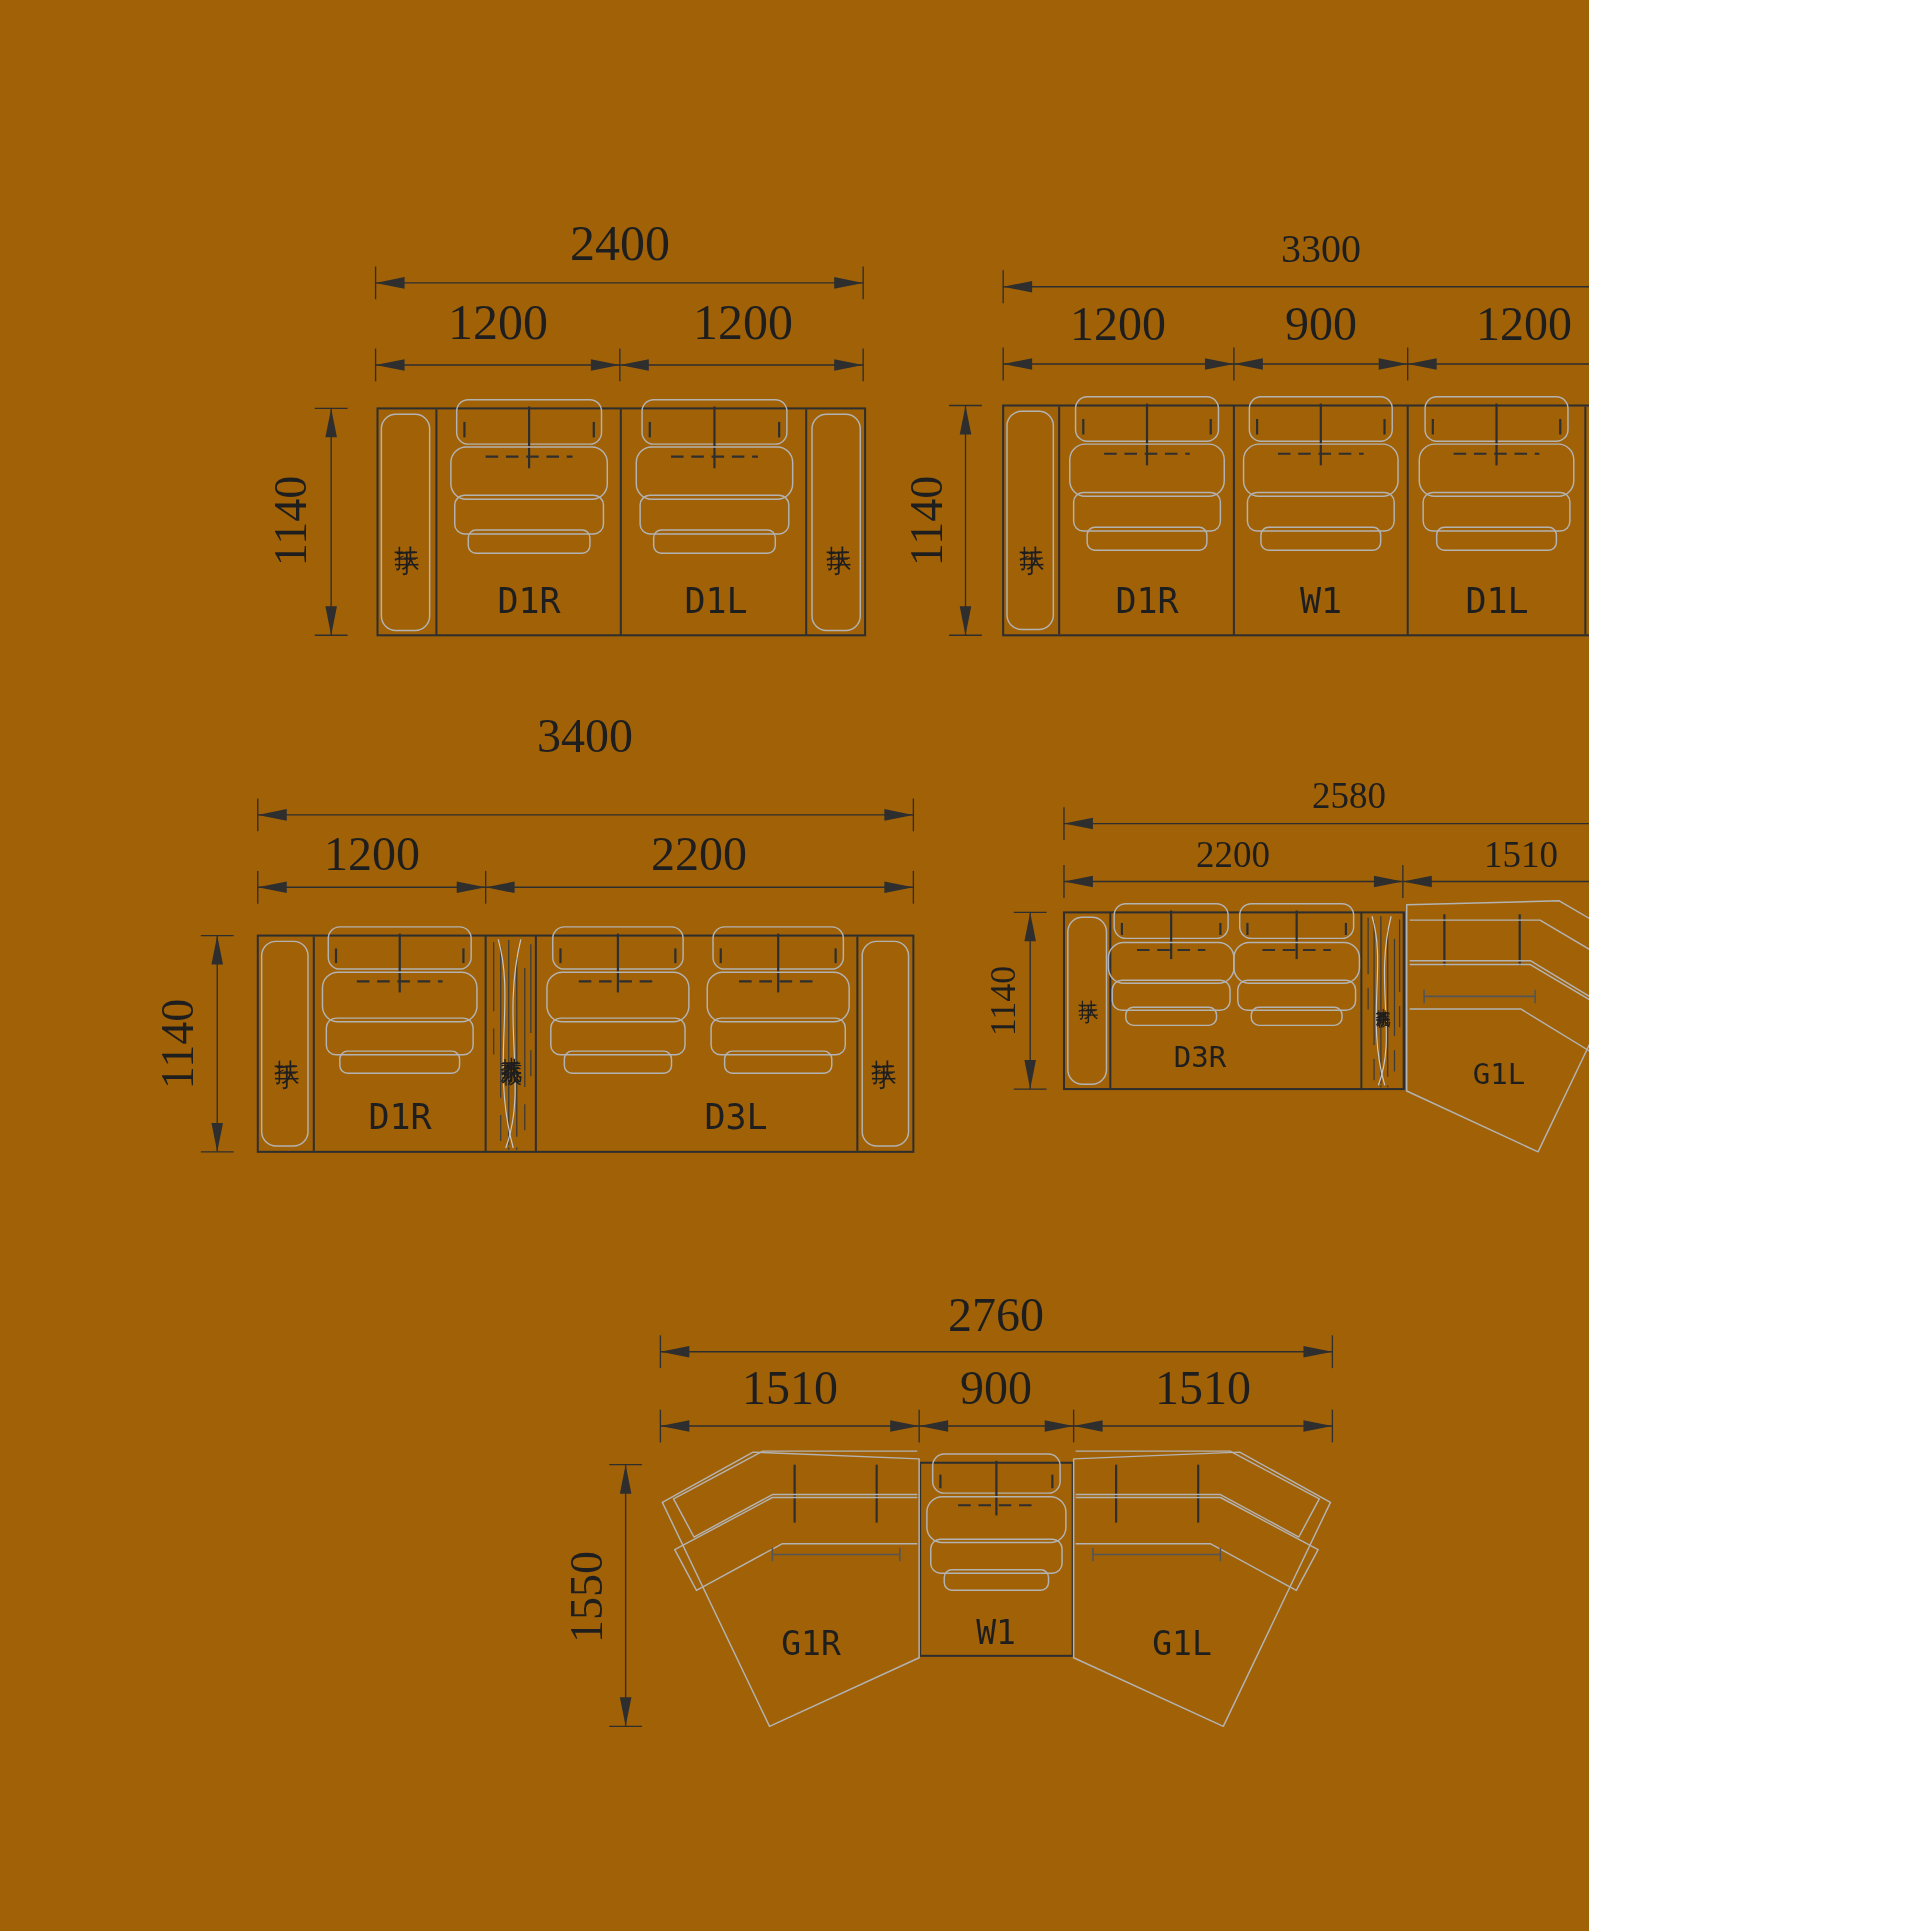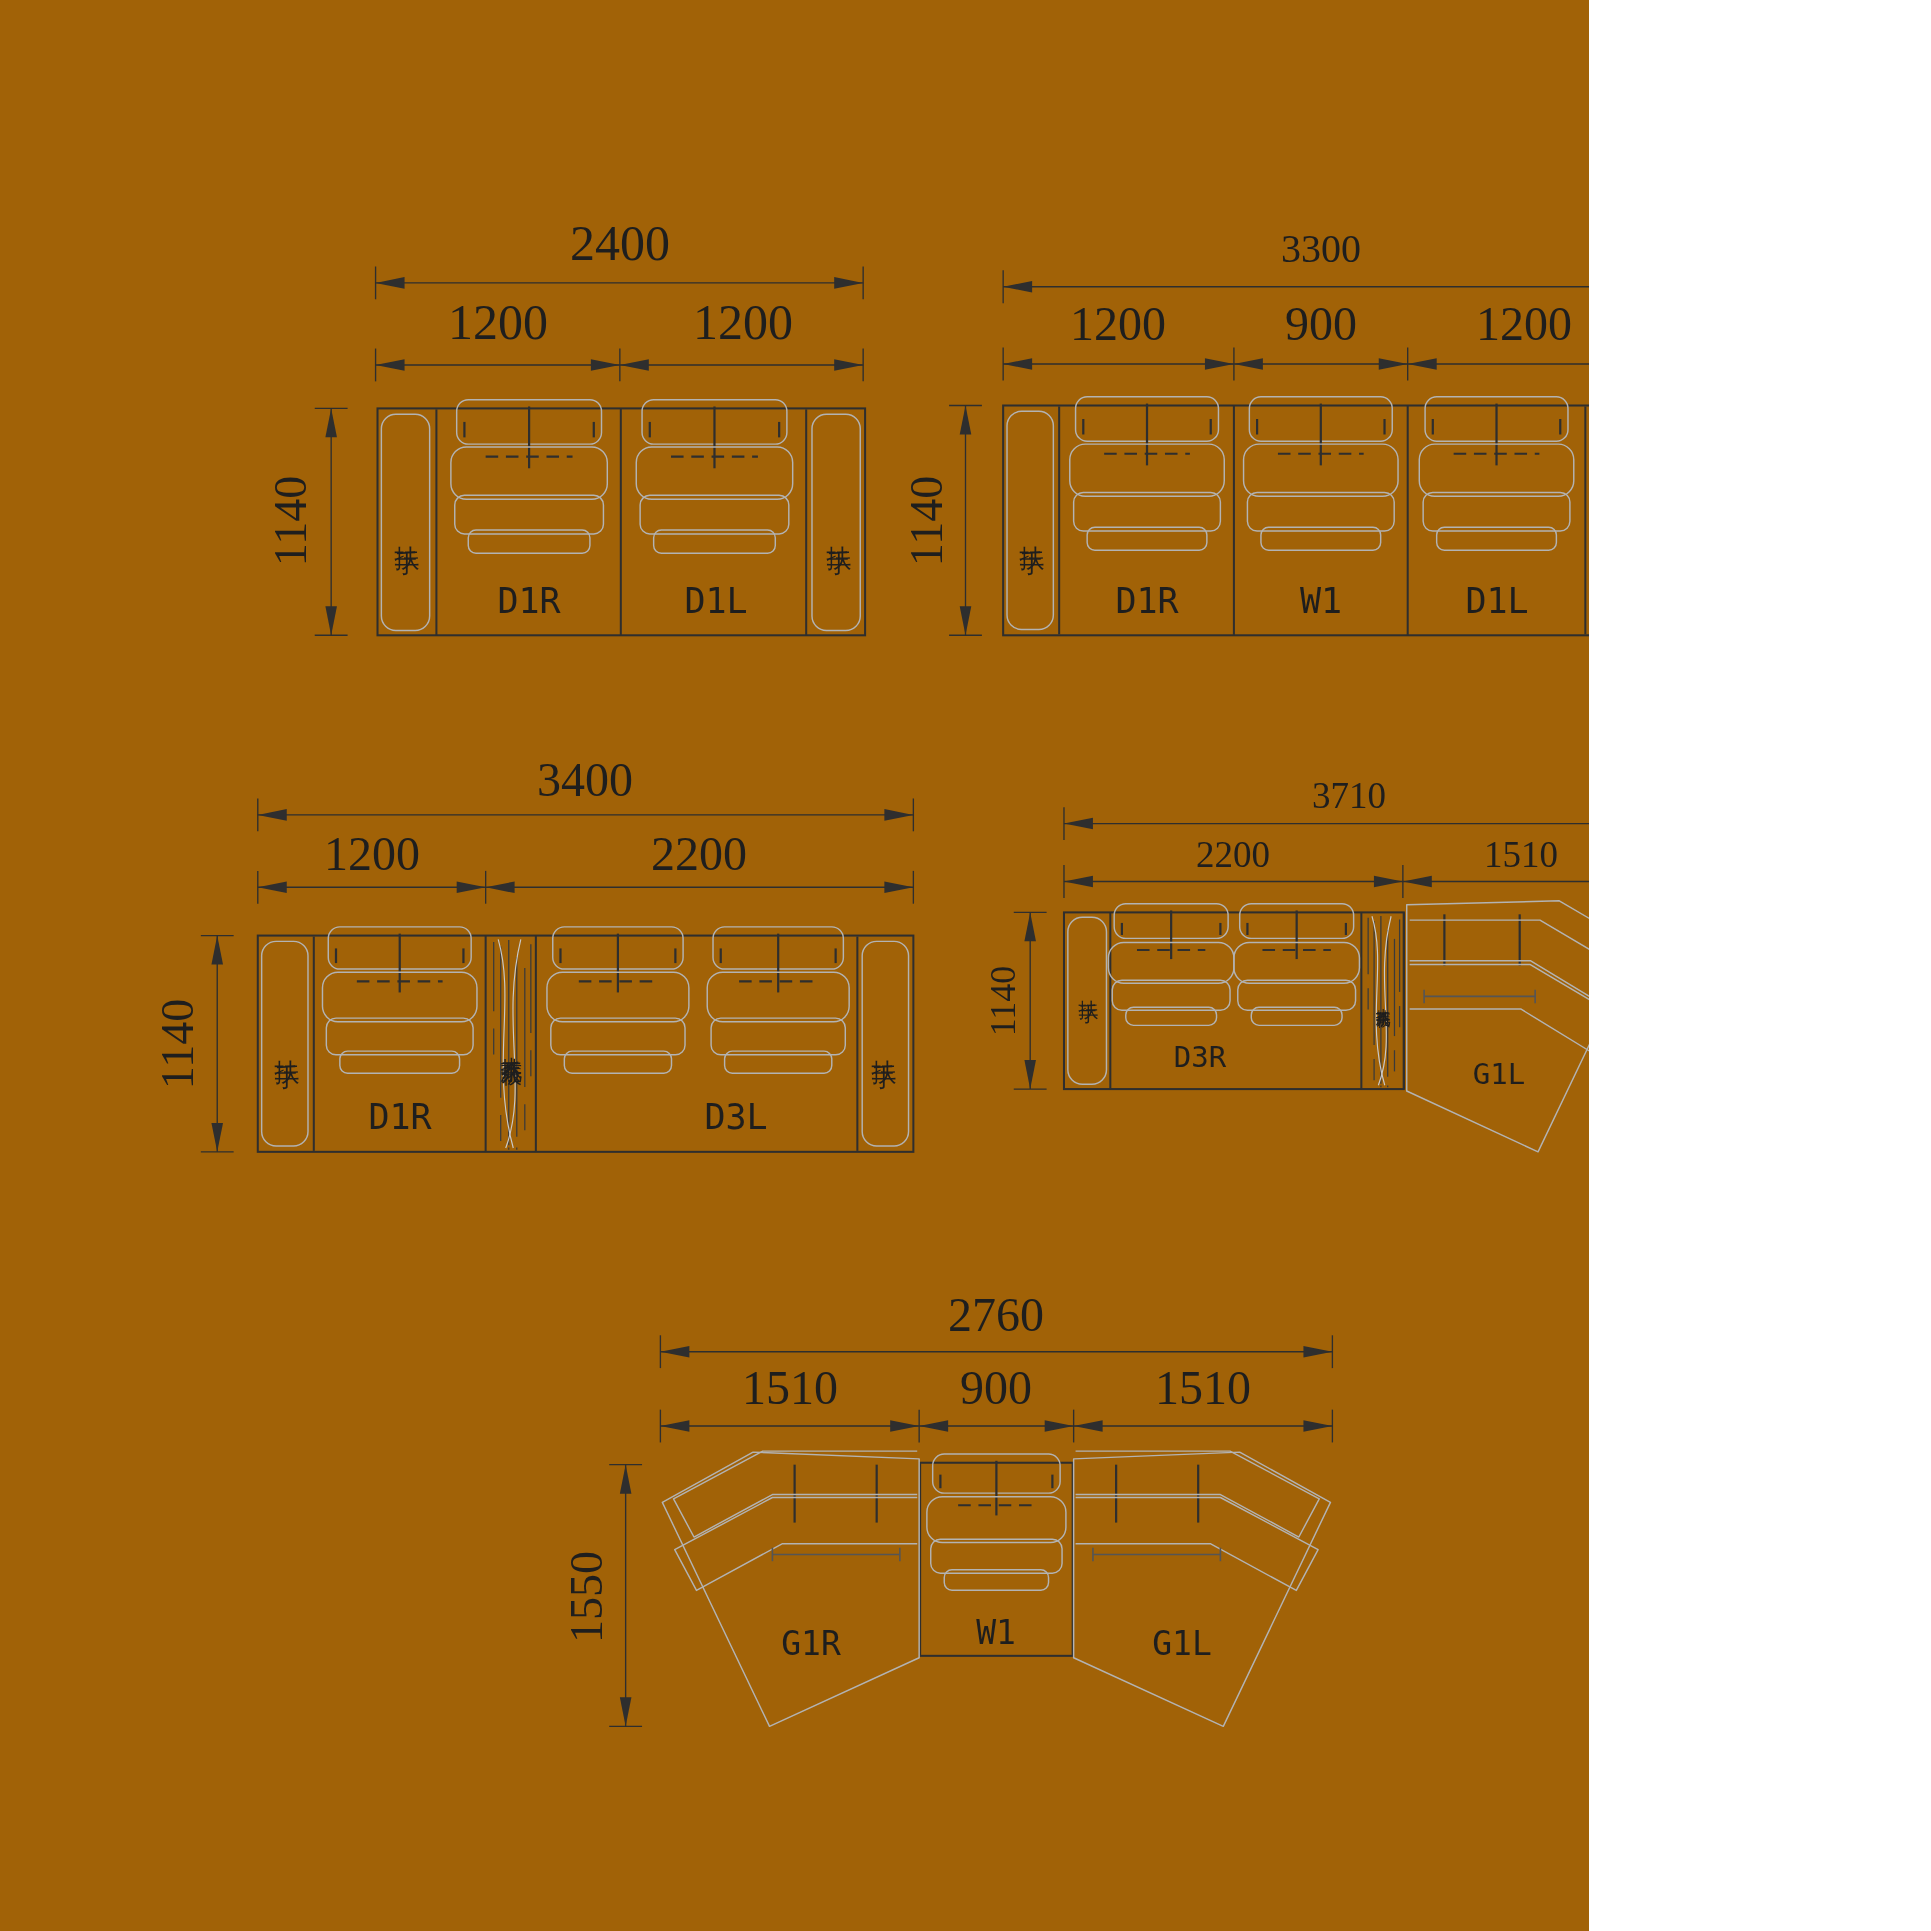--- a/index.html
+++ b/index.html
@@ -374,31 +374,31 @@
   <div class="t dim" style="left:1118px;top:324px;font-size:48px">1200</div>
   <div class="t dim" style="left:1321px;top:324px;font-size:48px">900</div>
   <div class="t dim" style="left:1524px;top:324px;font-size:48px">1200</div>
   <div class="t dim rot" style="left:927px;top:521px;font-size:46px">1140</div>
   <div class="t vert" style="left:1032px;top:530px;font-size:25px">扶手</div>
   <div class="t vert" style="left:1613px;top:530px;font-size:25px">扶手</div>
   <div class="t lbl" style="left:1147px;top:601px;font-size:35px">D1R</div>
   <div class="t lbl" style="left:1321px;top:601px;font-size:35px">W1</div>
   <div class="t lbl" style="left:1497px;top:601px;font-size:35px">D1L</div>
 
-  <div class="t dim" style="left:585px;top:780px;font-size:48px">3400</div>
+  <div class="t dim" style="left:585px;top:736px;font-size:48px">3400</div>
   <div class="t dim" style="left:372px;top:854px;font-size:48px">1200</div>
   <div class="t dim" style="left:699px;top:854px;font-size:48px">2200</div>
   <div class="t dim rot" style="left:178px;top:1044px;font-size:46px">1140</div>
   <div class="t vert" style="left:287px;top:1044px;font-size:25px">扶手</div>
   <div class="t vert" style="left:884px;top:1044px;font-size:25px">扶手</div>
   <div class="t vert" style="left:511px;top:1045px;font-size:21px;letter-spacing:1.9px">木扶手茶几板</div>
   <div class="t lbl" style="left:400px;top:1117px;font-size:35px">D1R</div>
   <div class="t lbl" style="left:736px;top:1117px;font-size:35px">D3L</div>
 
-  <div class="t dim" style="left:1349px;top:795px;font-size:37px">3710</div>
+  <div class="t dim" style="left:1349px;top:795px;font-size:37px">2580</div>
   <div class="t dim" style="left:1233px;top:854px;font-size:37px">2200</div>
   <div class="t dim" style="left:1521px;top:854px;font-size:37px">1510</div>
   <div class="t dim rot" style="left:1003px;top:1001px;font-size:36px">1140</div>
   <div class="t dim rot" style="left:1652px;top:1025px;font-size:39px">1550</div>
   <div class="t vert" style="left:1089px;top:987px;font-size:20px;letter-spacing:2.9px">扶手</div>
   <div class="t vert" style="left:1383px;top:1000px;font-size:14.5px;letter-spacing:1px">木扶手茶几板</div>
   <div class="t lbl" style="left:1200px;top:1057px;font-size:29px">D3R</div>
   <div class="t lbl" style="left:1499px;top:1074px;font-size:29px">G1L</div>
 
   <div class="t dim" style="left:996px;top:1315px;font-size:48px">2760</div>

